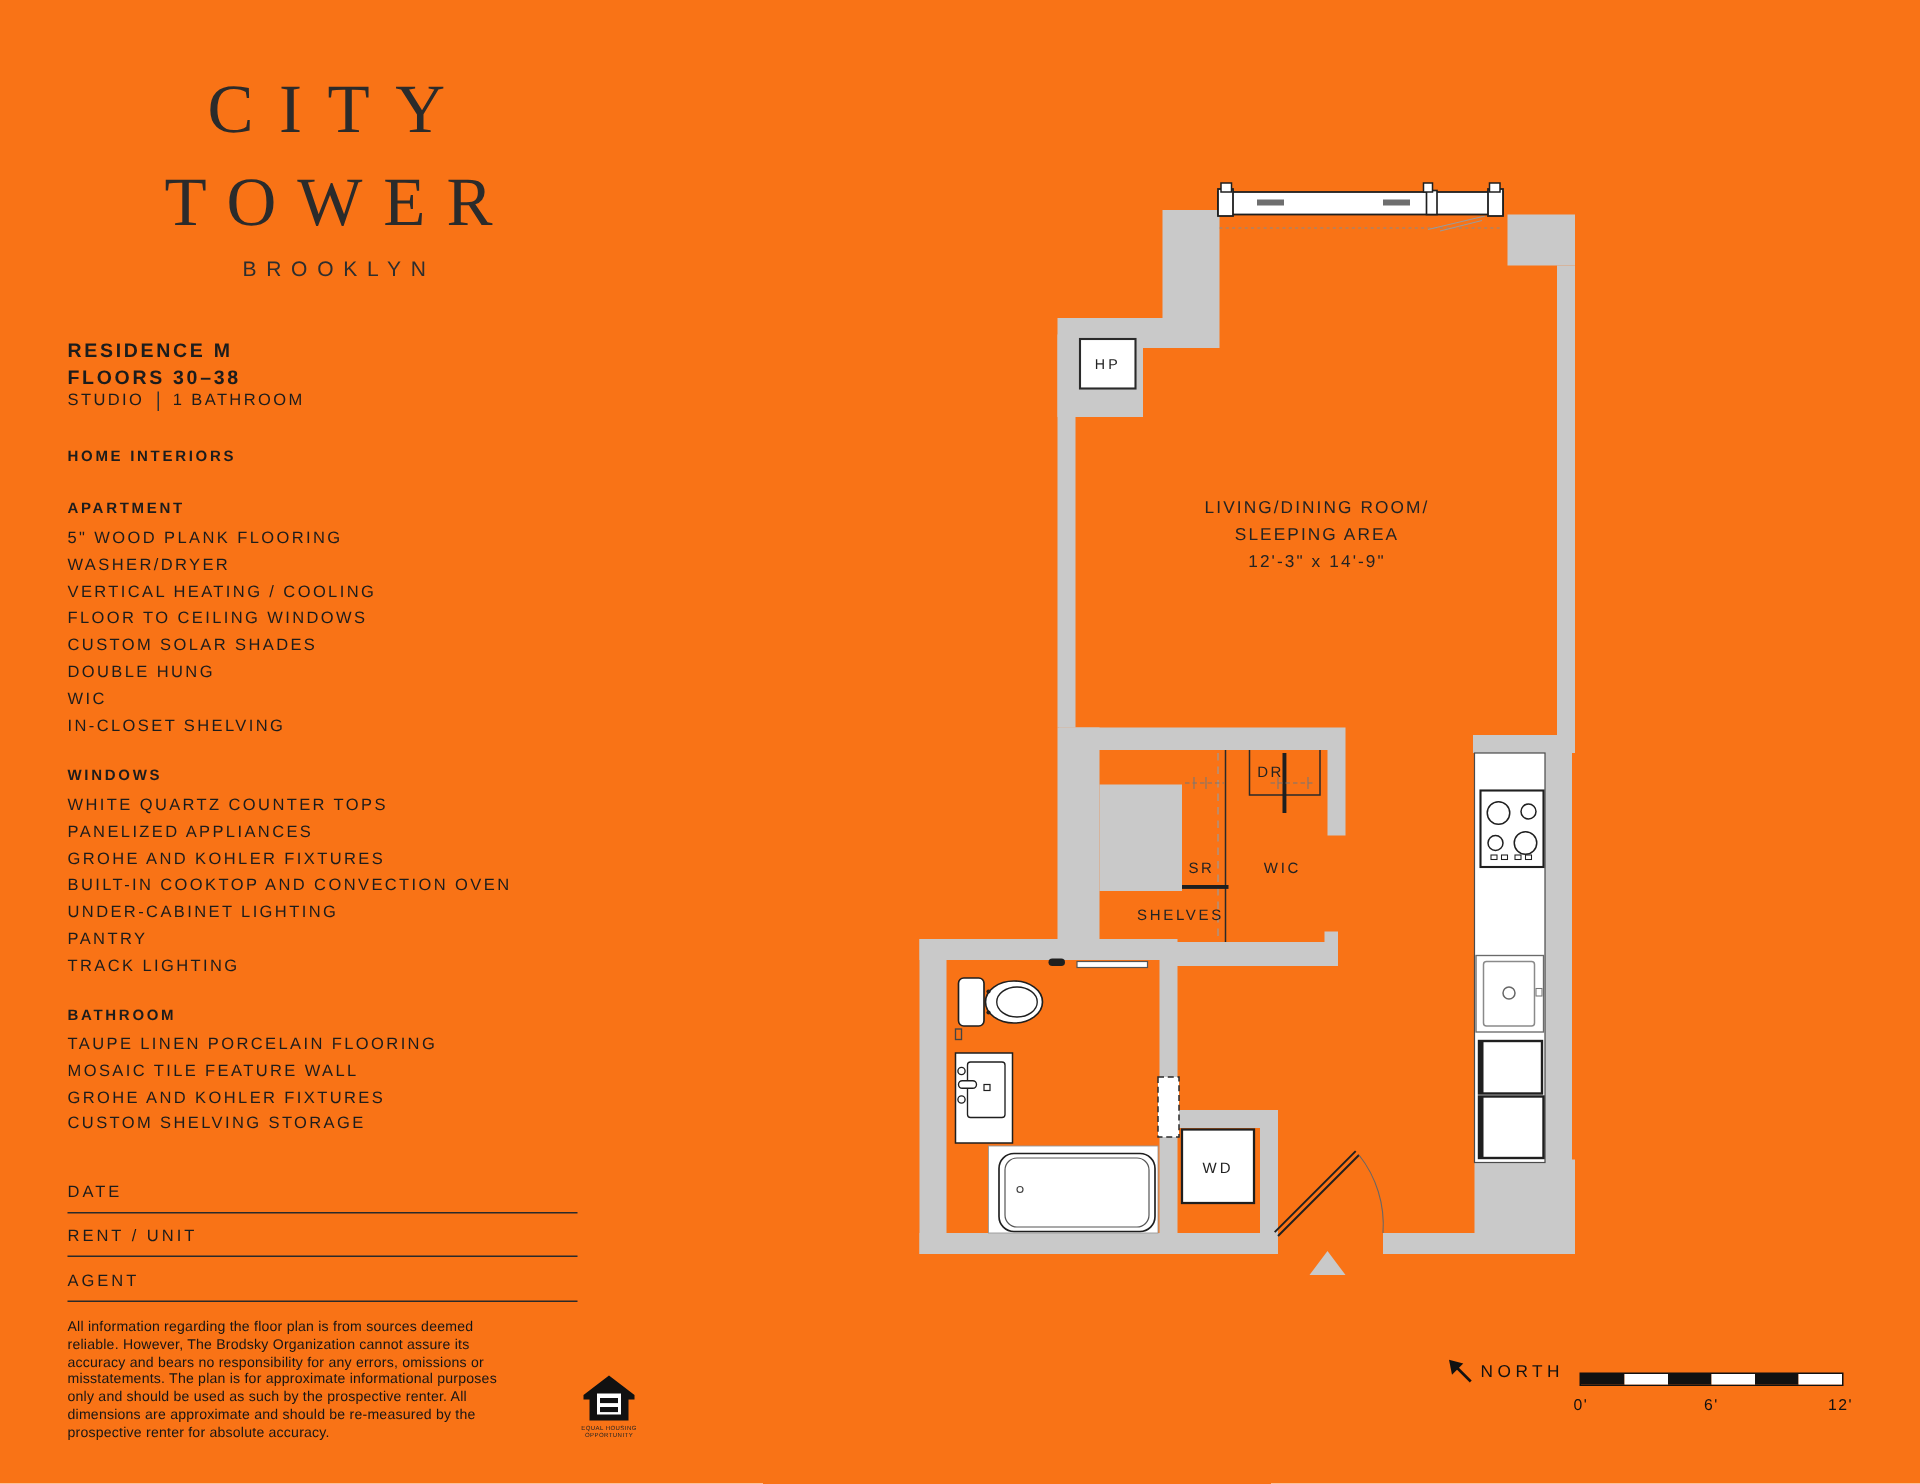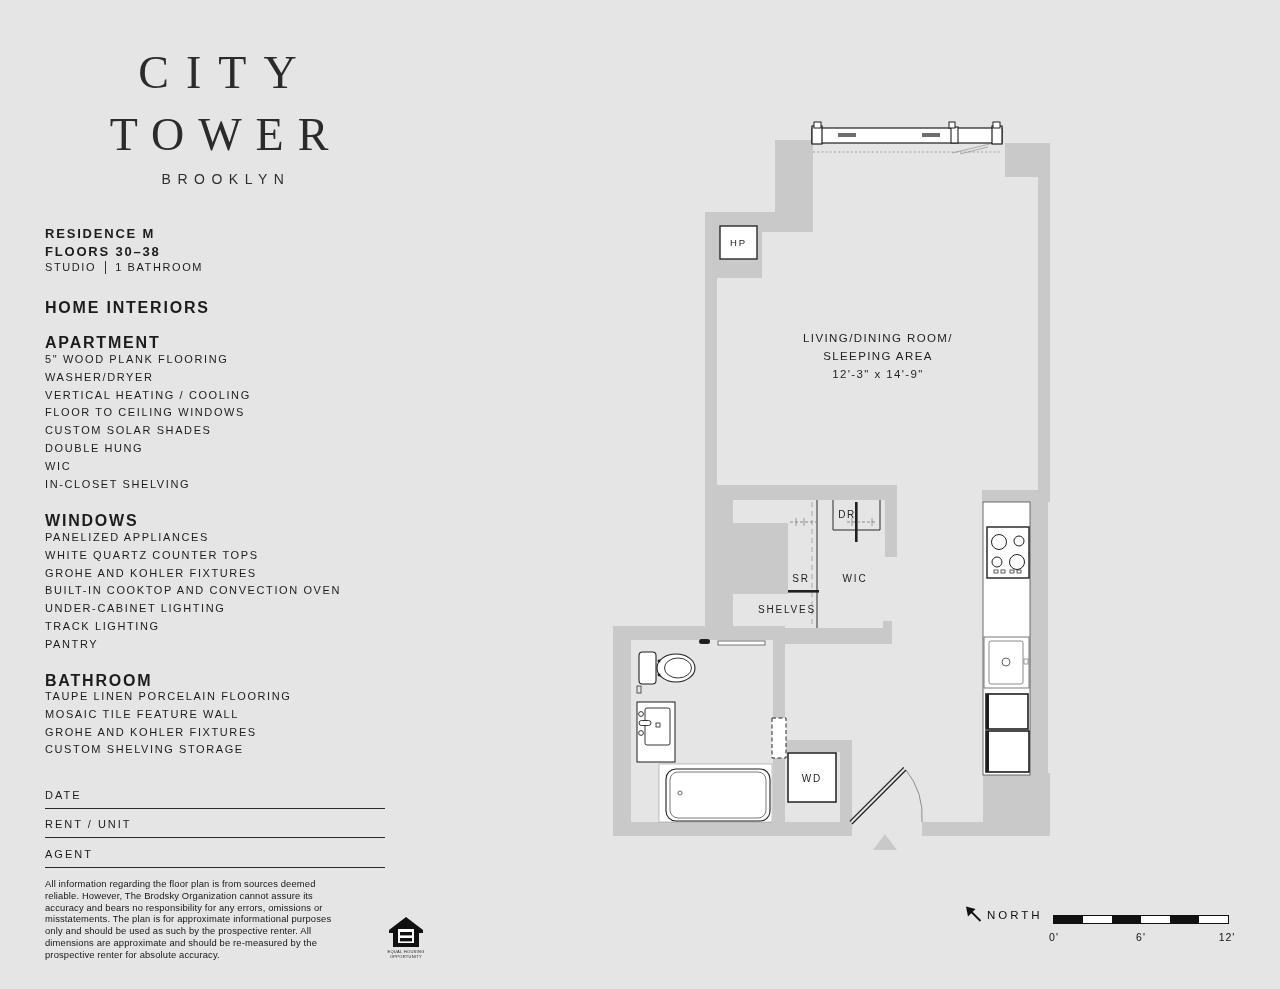--- a/index.html
+++ b/index.html
@@ -1,29 +1,29 @@
 <!DOCTYPE html>
 <html><head>
 <meta charset="utf-8">
 <style>
   html,body{margin:0;padding:0;background:#ffffff;}
-  #page{position:relative;width:1280px;height:989px;background:#e5e5e5;overflow:hidden;
+  #page{position:relative;width:1280px;height:989px;background:#f97316;overflow:hidden;
         font-family:"Liberation Sans",sans-serif;color:#1c1c1c;}
   .abs{position:absolute;}
   
   .brand{left:40px;width:372px;text-align:center;font-family:"Liberation Serif",serif;color:#2b2b2b;}
   .brand-l1{top:46px;font-size:46px;letter-spacing:17px;}
   .brand-l2{top:108px;font-size:46px;letter-spacing:14px;}
   .brand-loc{top:171px;font-family:"Liberation Sans",sans-serif;font-size:14px;letter-spacing:6.5px;color:#2e2e2e;}
   
   .res{left:45px;font-size:13px;letter-spacing:1.8px;font-weight:700;}
   .res-line3{font-weight:400;letter-spacing:1.6px;font-size:11px;display:flex;align-items:flex-start;}
   .vdiv{display:inline-block;width:1px;height:13px;background:#333;margin:0 9px;}
   
-  .sec-head{left:45px;font-size:16px;font-weight:700;letter-spacing:1.8px;}
+  .sec-head{left:45px;font-size:10px;font-weight:700;letter-spacing:1.8px;}
   .feat-list{left:45px;margin:0;padding:0;list-style:none;font-size:11px;letter-spacing:1.6px;line-height:17.8px;}
   
   .field{left:45px;width:340px;height:19px;border-bottom:1.2px solid #2a2a2a;font-size:11px;letter-spacing:2px;}
   
   .disclaimer{left:45px;top:878px;width:296px;font-size:9.4px;line-height:11.8px;letter-spacing:0.15px;color:#151515;}
   
   .north-label{left:987px;top:909px;font-size:11.5px;font-weight:400;letter-spacing:3px;color:#111;}
   .scalebar{left:1053px;top:915px;width:174px;height:7px;border:1px solid #111;display:flex;}
   .scalebar span{flex:1;}
   .sb-b{background:#111;} .sb-w{background:#fff;}
@@ -56,27 +56,27 @@
     <li>VERTICAL HEATING / COOLING</li>
     <li>FLOOR TO CEILING WINDOWS</li>
     <li>CUSTOM SOLAR SHADES</li>
     <li>DOUBLE HUNG</li>
     <li>WIC</li>
     <li>IN-CLOSET SHELVING</li>
   </ul>
 
   <div class="abs sec-head" style="top:512px">WINDOWS</div>
   <ul class="abs feat-list" style="top:529px">
+    <li>WHITE QUARTZ COUNTER TOPS</li>
     <li>PANELIZED APPLIANCES</li>
-    <li>WHITE QUARTZ COUNTER TOPS</li>
     <li>GROHE AND KOHLER FIXTURES</li>
     <li>BUILT-IN COOKTOP AND CONVECTION OVEN</li>
     <li>UNDER-CABINET LIGHTING</li>
+    <li>PANTRY</li>
     <li>TRACK LIGHTING</li>
-    <li>PANTRY</li>
   </ul>
 
   <div class="abs sec-head" style="top:672px">BATHROOM</div>
   <ul class="abs feat-list" style="top:688px">
     <li>TAUPE LINEN PORCELAIN FLOORING</li>
     <li>MOSAIC TILE FEATURE WALL</li>
     <li>GROHE AND KOHLER FIXTURES</li>
     <li>CUSTOM SHELVING STORAGE</li>
   </ul>
 

